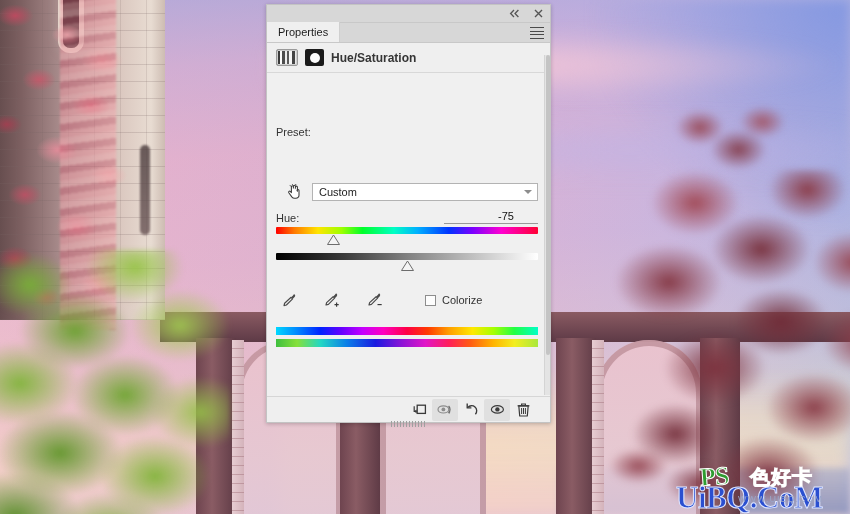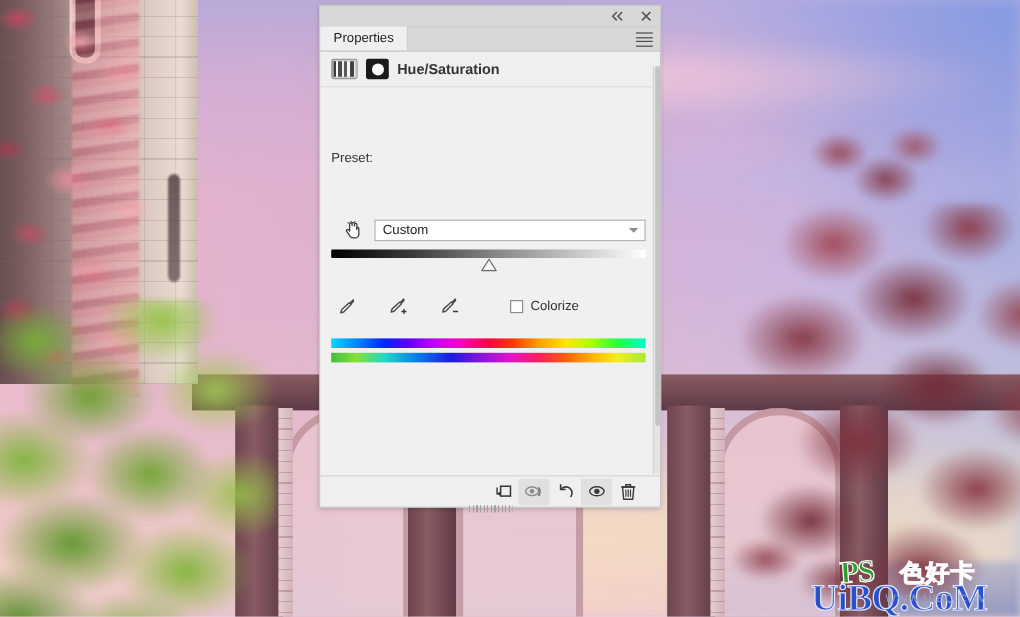--- a/index.html
+++ b/index.html
@@ -468,20 +468,34 @@
               <path d="M7.1 1.2 L6.2 0.2 M9.6 1.0 L9.9 0 M4.9 2.0 L3.7 1.5" stroke="#3a3a3a" stroke-width="0.9"></path>
             </svg>
           </div>
         </div>
         <div class="select">
           <span>Custom</span>
           <span class="caret"></span>
         </div>
       </div>
 
+      <div class="slider-group">
+        <div class="slider-head">
+          <div class="slider-name">Hue:</div>
+          <div class="slider-val">-75</div>
+        </div>
+        <div class="track-wrap">
+          <div class="track hue"></div>
+          <div class="thumb" style="left:22%">
+            <svg width="15" height="12" viewBox="0 0 15 12">
+              <path d="M7.5 1 L13.5 10.5 H1.5 Z" fill="#f4f4f4" stroke="#6d6d6d" stroke-width="1" stroke-linejoin="round"></path>
+            </svg>
+          </div>
+        </div>
+      </div>
 
 
       <div class="slider-group">
         <div class="track-wrap">
           <div class="track light"></div>
           <div class="thumb" style="left:50%">
             <svg width="15" height="12" viewBox="0 0 15 12">
               <path d="M7.5 1 L13.5 10.5 H1.5 Z" fill="#f4f4f4" stroke="#6d6d6d" stroke-width="1" stroke-linejoin="round"></path>
             </svg>
           </div>

